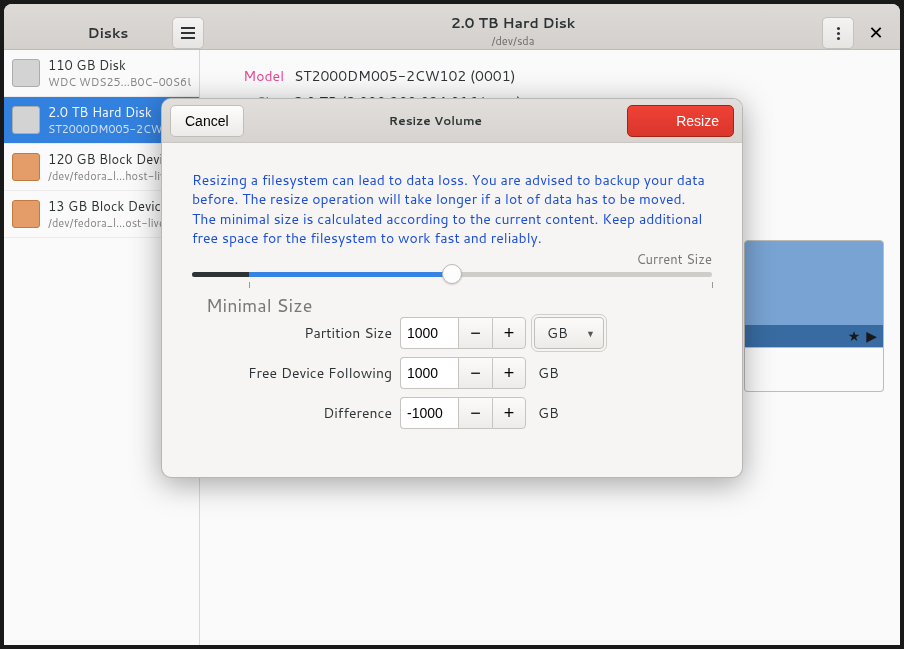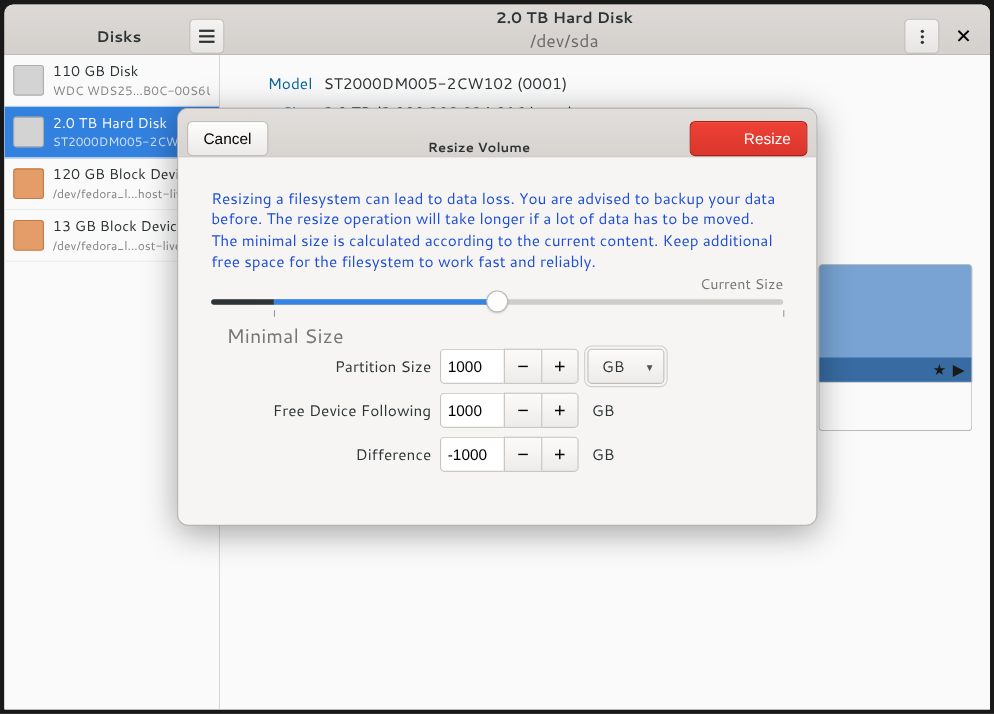--- a/index.html
+++ b/index.html
@@ -28,21 +28,21 @@
       border-bottom: 1px solid #bfbfbf;
       display: flex;
       align-items: flex-end;
       padding: 0 8px;
       position: relative;
     }
     .tb-left { width: 192px; display: flex; align-items: center; position: relative; }
     .tb-left .app-title { font-weight: bold; position: absolute; left: 0; right: 0; text-align: center; }
     .tb-center { flex: 1; text-align: center; }
     .tb-center .big { font-weight: bold; font-size: 14px; }
-    .tb-center .sub { font-size: 16px; color: #6e6e6e; }
+    .tb-center .sub { font-size: 11px; color: #6e6e6e; }
     .tb-right { display: flex; gap: 6px; align-items: center; }
     .hb-btn {
       width: 32px; height: 32px;
       border: 1px solid #c8c6c3;
       border-radius: 5px;
       background: linear-gradient(#f9f8f7,#eceae7);
       display: flex; align-items: center; justify-content: center;
       cursor: pointer;
     }
     .hb-btn.menu { margin-left: auto; }
@@ -72,21 +72,21 @@
     .dev-title { font-size: 13px; white-space: nowrap; }
     .dev-sub { font-size: 11px; color: #888; white-space: nowrap; }
     .dev-item.selected .dev-sub { color: #d5e6fa; }
     .main {
       flex: 1;
       padding: 16px 24px;
       position: relative;
       background: #fff;
     }
     .info-row { display: flex; gap: 10px; margin-bottom: 6px; font-size: 14px; }
-    .info-key { width: 60px; text-align: right; color: #0369a1; }
+    .info-key { width: 60px; text-align: right; color: #ec4899; }
     .vol-box {
       position: absolute;
       right: 16px; top: 190px;
       width: 140px; height: 108px;
       border: 1px solid #c0c0c0;
       background: #7ba7d7;
       border-radius: 4px 4px 0 0;
     }
     .vol-box .footer {
       position: absolute; bottom: 0; left: 0; right: 0;
@@ -119,21 +119,21 @@
       border-radius: 10px;
       box-shadow: 0 6px 30px rgba(0,0,0,0.35);
       border: 1px solid rgba(0,0,0,0.25);
       overflow: hidden;
     }
     .dlg-header {
       height: 44px;
       background: linear-gradient(#e1dedb, #d7d4d0);
       border-bottom: 1px solid #c9c7c4;
       display: flex;
-      align-items: flex-end;
+      align-items: center;
       padding: 0 8px;
     }
     .dlg-title { flex: 1; text-align: center; font-weight: bold; font-size: 12px; }
     .btn {
       height: 32px;
       padding: 0 14px;
       border-radius: 5px;
       border: 1px solid #c0beba;
       background: linear-gradient(#fdfdfc,#eceae7);
       font-size: 14px;

